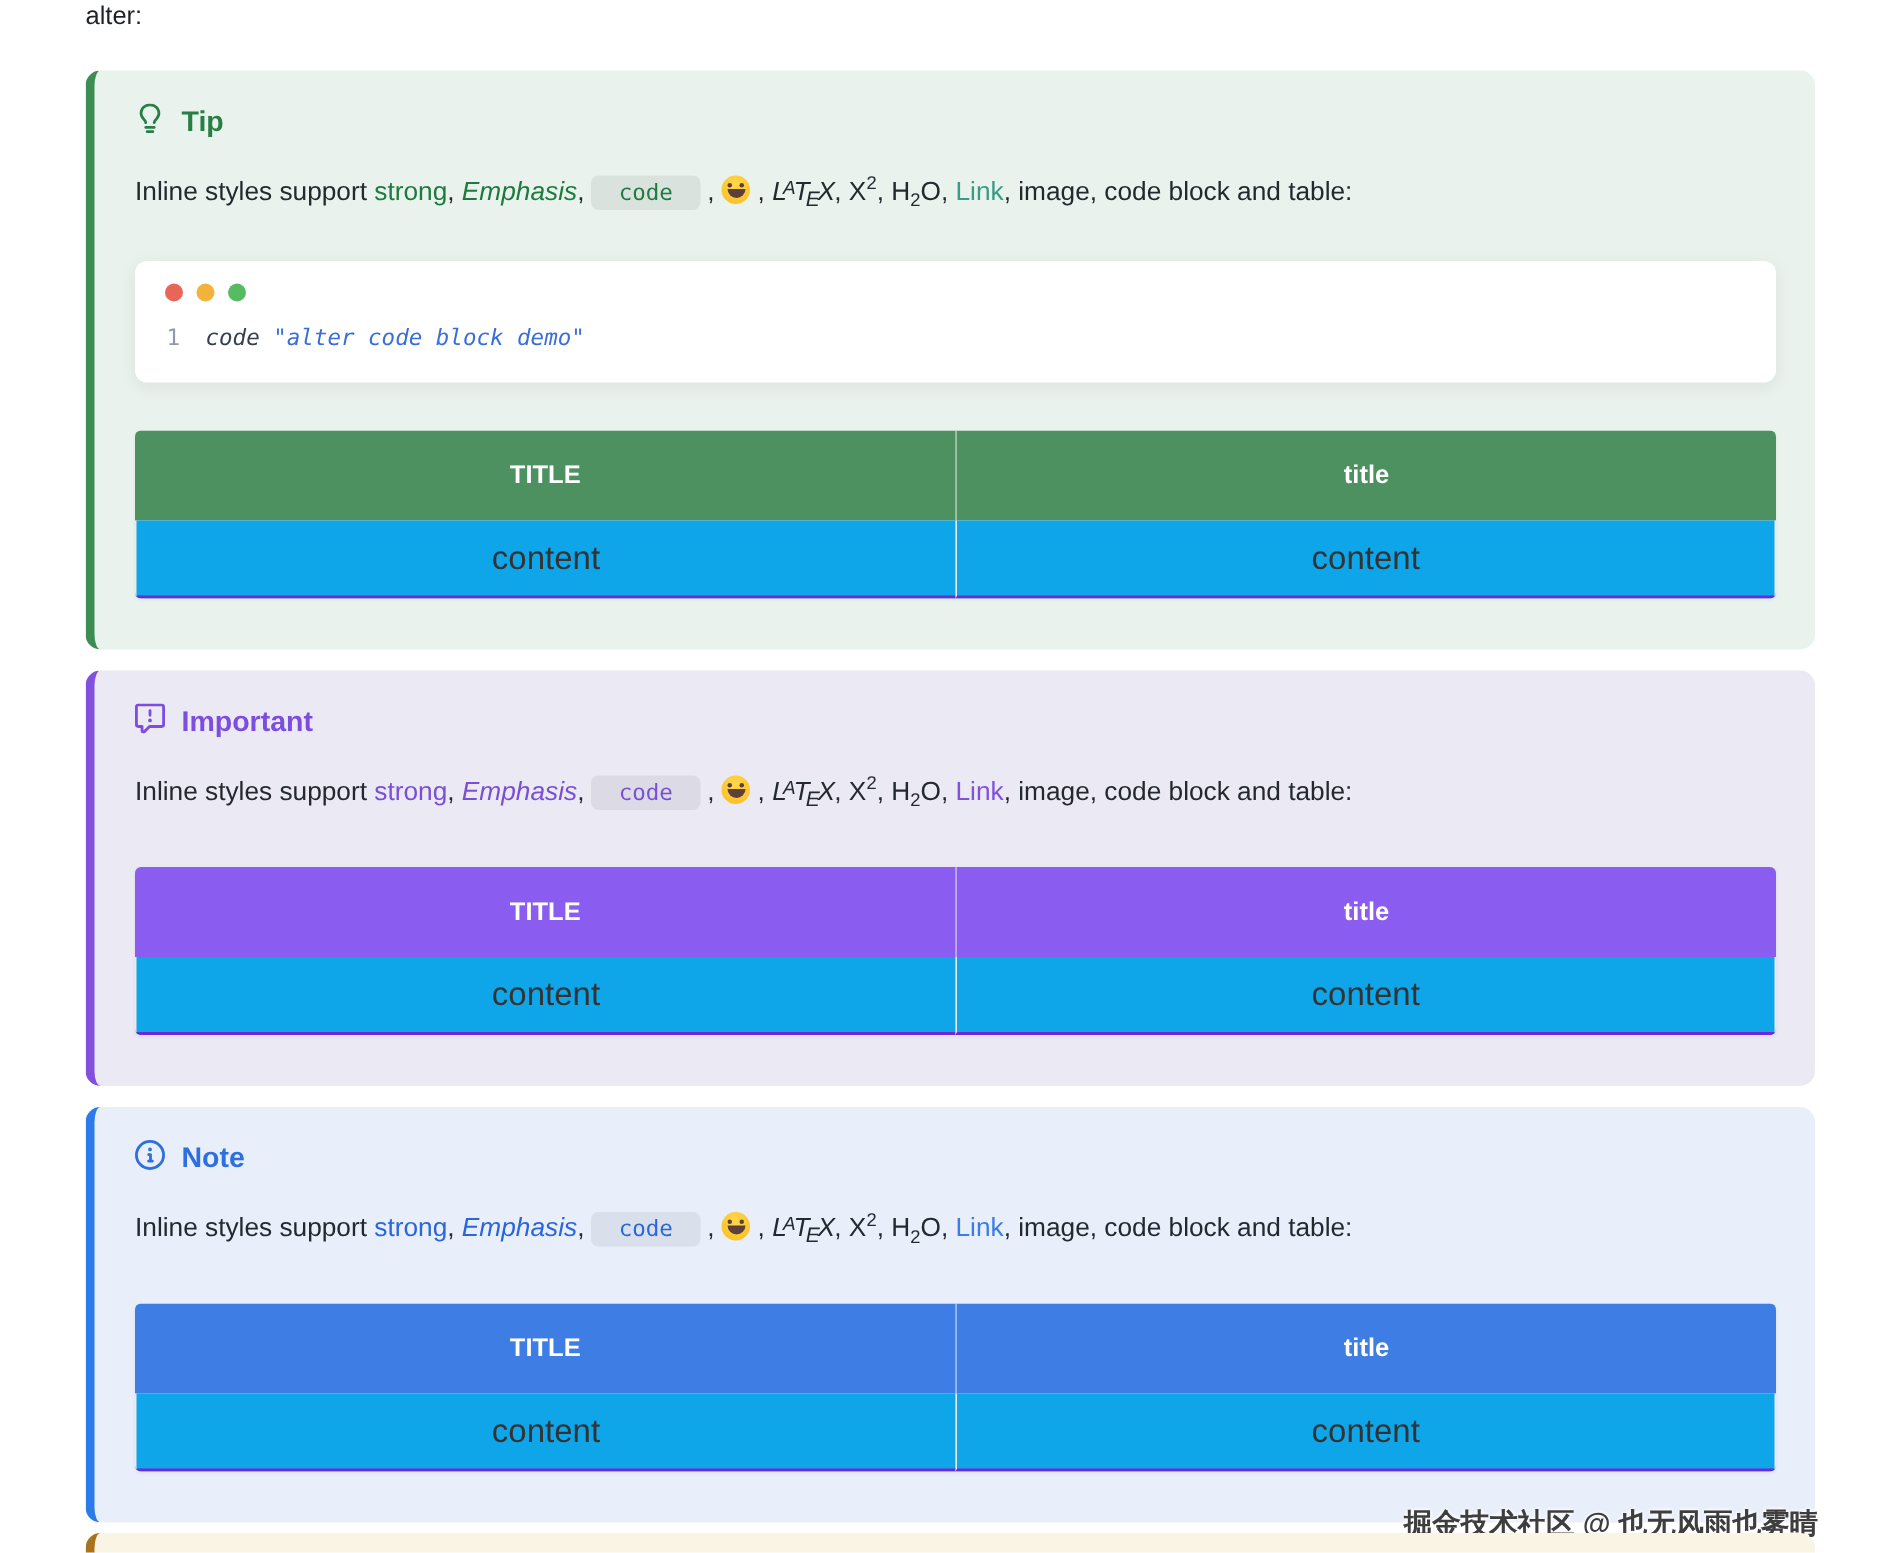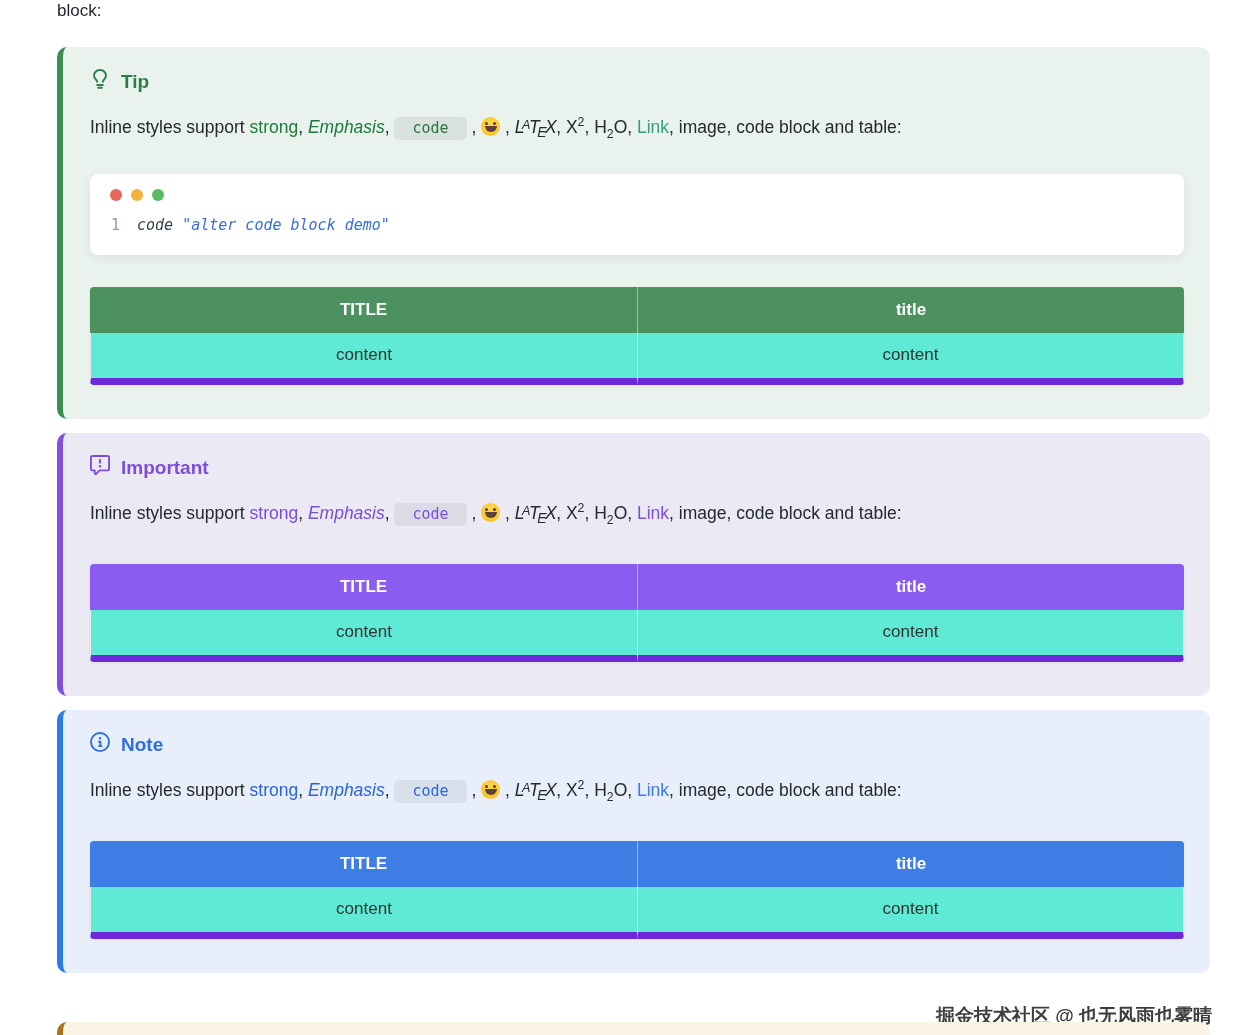--- a/index.html
+++ b/index.html
@@ -76,26 +76,26 @@
   .str { color:#3a6ed8; }
 
   
   .table-wrap {
     margin-top:32px; border-radius:4px; overflow:hidden;
     box-shadow:0 1px 3px rgba(31,35,41,0.06);
   }
   table.demo-table { width:100%; border-collapse:separate; border-spacing:0; table-layout:fixed; }
   .demo-table th {
     background:var(--c-header,#888); color:#fff; font-weight:700;
-    font-size:17px; height:46px; text-align:center; padding:0 12px;
+    font-size:17px; height:60px; text-align:center; padding:0 12px;
   }
   .demo-table th + th { border-left:1px solid rgba(255,255,255,0.45); }
   .demo-table td {
-    background:#5eead4; color:#333; font-size:17px; height:52px;
-    text-align:center; padding:0 10px; border-bottom:7px solid #6d28d9;
+    background:#0ea5e9; color:#333; font-size:22px; height:52px;
+    text-align:center; padding:0 10px; border-bottom:2px solid #6d28d9;
   }
   .demo-table td:first-child { border-left:1px solid #e9ebef; }
   .demo-table td:last-child  { border-right:1px solid #e9ebef; }
   .demo-table td + td { border-left:1px solid #e5e8ec; }
 
   
   .watermark {
     position:absolute; top:1003px; right:45px;
     font-size:19px; font-weight:600; color:#3e3e3e;
     text-shadow:0 0 3px #fff, 0 0 3px #fff;
@@ -107,21 +107,21 @@
     border-left:6px solid var(--c-border,#a9731c);
     background:var(--c-bg,#faf4e4);
     border-radius:10px;
   }
 </style>
 </head>
 <body>
 
 <div class="content">
 
-  <p class="intro">block:</p>
+  <p class="intro">alter:</p>
 
   <section class="alert" style="--c-border: #3c8d54; --c-bg: #e9f2ec; --c-title: #277f45; --c-header: #4e9160; --c-accent: #1e7a3d; --c-link: #3a9b85;">
     <div class="alert-title">
       <svg viewBox="0 0 16 16" fill="currentColor" style="color:var(--c-title)">
           <path d="M8 1.5c-2.363 0-4 1.69-4 3.75 0 .984.424 1.625.984 2.304l.214.253c.223.264.47.556.673.848.284.411.537.896.621 1.49a.75.75 0 0 1-1.484.211c-.04-.282-.163-.547-.37-.847a8.456 8.456 0 0 0-.542-.68c-.084-.1-.173-.205-.268-.32C3.201 7.75 2.5 6.766 2.5 5.25 2.5 2.31 4.863 0 8 0s5.5 2.31 5.5 5.25c0 1.516-.701 2.5-1.328 3.259-.095.115-.184.22-.268.319-.207.245-.383.453-.541.681-.208.3-.33.565-.37.847a.751.751 0 0 1-1.485-.212c.084-.593.337-1.078.621-1.489.203-.292.45-.584.673-.848.075-.088.147-.173.213-.253.561-.679.985-1.32.985-2.304 0-2.06-1.637-3.75-4-3.75ZM5.75 12h4.5a.75.75 0 0 1 0 1.5h-4.5a.75.75 0 0 1 0-1.5Zm.75 2.25a.75.75 0 0 0 0 1.5h3a.75.75 0 0 0 0-1.5h-3Z"></path>
         </svg>
       <span>Tip</span>
     </div>
 
     <p class="para">

